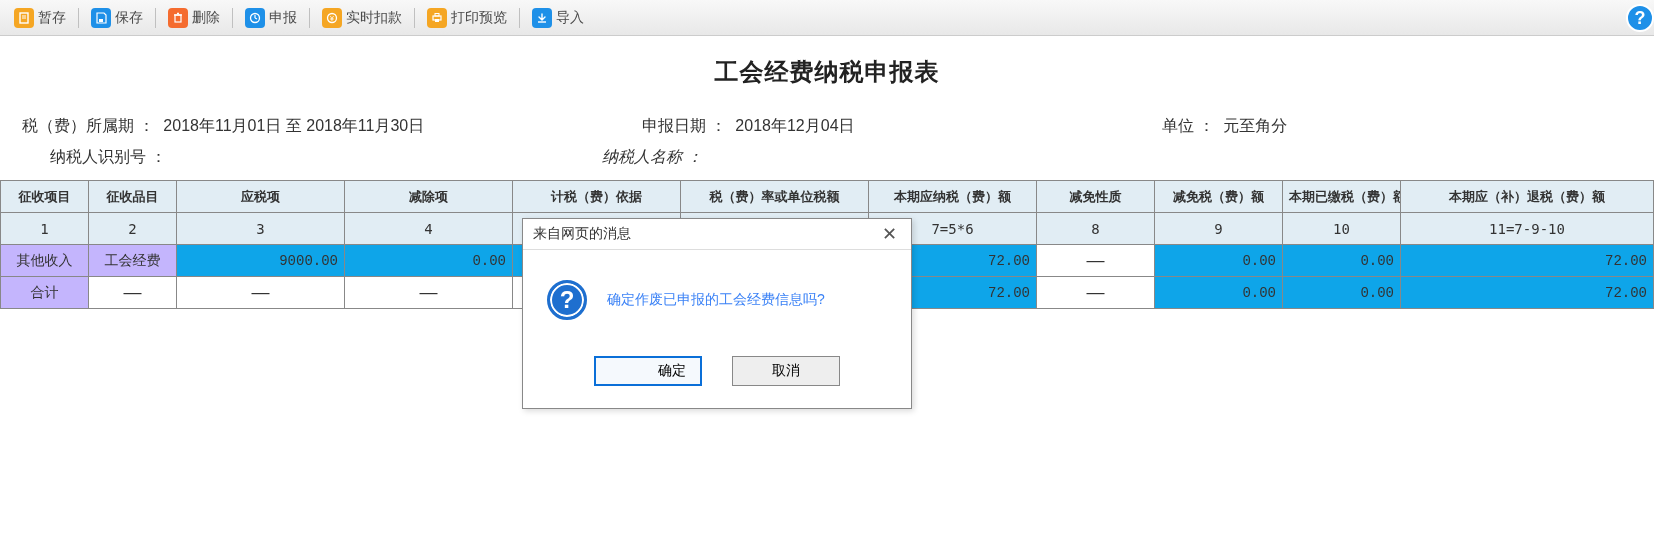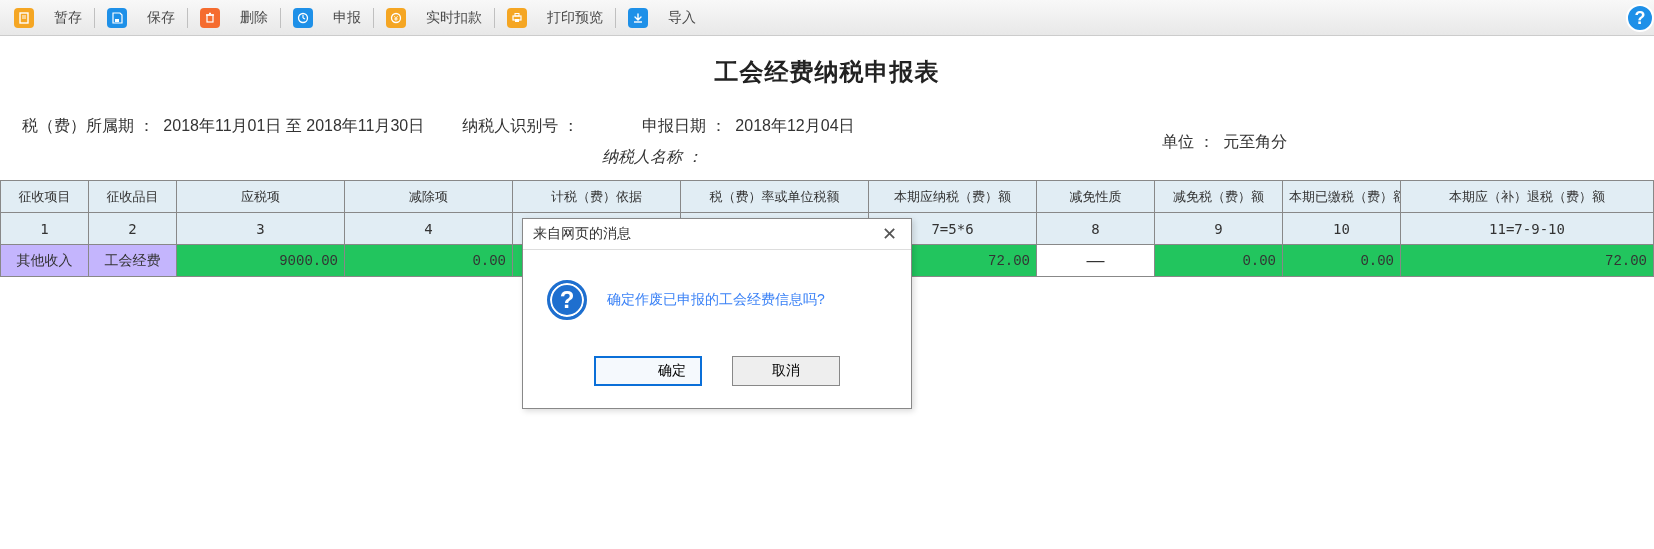--- a/index.html
+++ b/index.html
@@ -25,21 +25,21 @@
       align-items: center;
       padding: 0 6px;
       position: relative;
     }
     .toolbar-item {
       display: flex;
       align-items: center;
       padding: 3px 8px;
       cursor: pointer;
       color: #4a4a4a;
-      gap: 20px;
+      gap: 4px;
     }
     .toolbar-sep {
       width: 1px;
       height: 20px;
       background: #c0c0c0;
       margin: 0 4px;
     }
     .icon-box {
       width: 20px;
       height: 20px;
@@ -81,35 +81,34 @@
     }
     .meta-row {
       display: flex;
       padding: 18px 22px 12px;
       font-size: 16px;
       color: #333;
     }
     .meta-left {
       width: 560px;
       display: flex;
-      flex-direction: row;
+      flex-direction: column;
       gap: 10px;
     }
     .meta-center {
       width: 480px;
       display: flex;
       flex-direction: column;
       gap: 10px;
     }
     .meta-right {
       flex: 1;
       display: flex;
       flex-direction: column;
       gap: 10px;
-      margin-top: 16px;
     }
     .meta-label {
       display: inline;
     }
     .meta-value {
       display: inline;
     }
     .data-table {
       border-collapse: collapse;
       width: 100%;
@@ -120,42 +119,42 @@
       border: 1px solid #888;
       padding: 4px 6px;
       text-align: center;
       height: 32px;
       background: #fff;
       overflow: hidden;
       white-space: nowrap;
     }
     .data-table th {
       background: #e1edf4;
-      font-weight: normal;
+      font-weight: bold;
       color: #333;
       line-height: 1.2;
       font-size: 13px;
     }
     .data-table .formula-row td {
       background: #e1edf4;
       font-family: Consolas, monospace;
     }
     .data-table .num-cell {
       text-align: right;
       padding-right: 6px;
       font-family: Consolas, "Courier New", monospace;
     }
     .data-table .label-head {
       background: #c4b5fd;
     }
     .data-table td.white-cell {
       background: #fff;
     }
     .data-table td.grey-cell {
-      background: #22c55e;
+      background: #0ea5e9;
     }
     .dash {
       font-size: 18px;
     }
     .modal-overlay {
       position: absolute;
       left: 522px;
       top: 218px;
       width: 390px;
       border: 1px solid #888;
@@ -393,20 +392,33 @@
       <td class="num-cell grey-cell">9000.00</td>
       <td class="num-cell grey-cell">0.00</td>
       <td class="grey-cell"></td>
       <td class="grey-cell"></td>
       <td class="num-cell grey-cell">72.00</td>
       <td class="white-cell dash">—</td>
       <td class="num-cell grey-cell">0.00</td>
       <td class="num-cell grey-cell">0.00</td>
       <td class="num-cell grey-cell">72.00</td>
     </tr>
+    <tr>
+      <td class="label-head">合计</td>
+      <td class="white-cell dash">—</td>
+      <td class="white-cell dash">—</td>
+      <td class="white-cell dash">—</td>
+      <td class="white-cell"></td>
+      <td class="white-cell"></td>
+      <td class="num-cell grey-cell">72.00</td>
+      <td class="white-cell dash">—</td>
+      <td class="num-cell grey-cell">0.00</td>
+      <td class="num-cell grey-cell">0.00</td>
+      <td class="num-cell grey-cell">72.00</td>
+    </tr>
   </tbody>
 </table>
 
 <div class="modal-overlay">
   <div class="modal-header">
     <span>来自网页的消息</span>
     <span class="modal-close">✕</span>
   </div>
   <div class="modal-body">
     <div class="q-icon">?</div>

